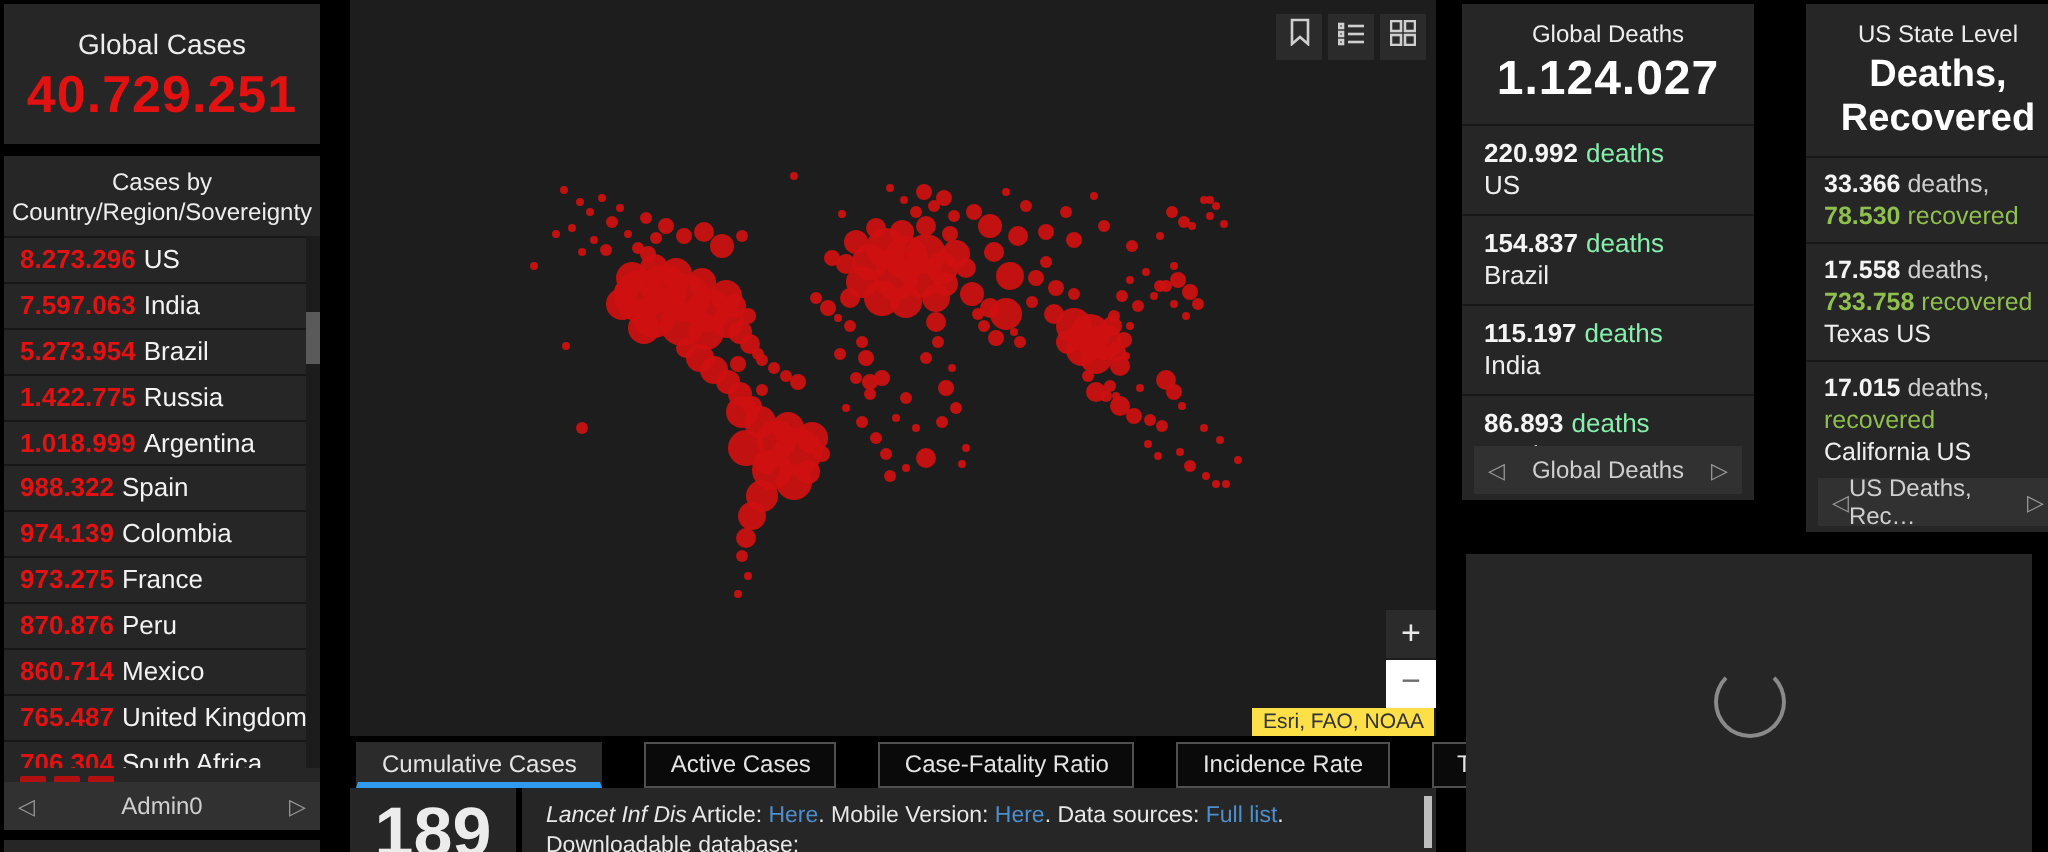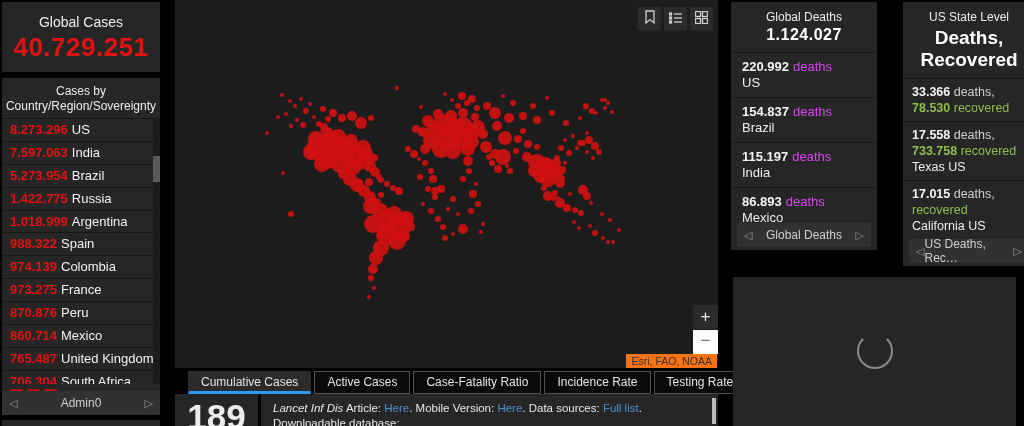--- a/index.html
+++ b/index.html
@@ -28,45 +28,45 @@
 
   
   #map-panel { left:175px; top:0; width:543px; height:368px; background:#1d1d1d; overflow:hidden; }
   #map-svg { position:absolute; inset:0; }
   #map-toolbar { position:absolute; top:7px; right:5px; display:flex; gap:3px; }
   .tool-btn { width:23px; height:23px; background:#2b2b2b; display:flex; align-items:center; justify-content:center; cursor:pointer; }
   .tool-btn svg { stroke:#cfcfcf; fill:none; stroke-width:1.3; }
   #zoom-controls { position:absolute; right:0px; bottom:14px; width:25px; }
   #zoom-in { width:25px; height:24px; background:#2b2b2b; color:#e8e8e8; font-size:17px; text-align:center; line-height:24px; cursor:pointer; }
   #zoom-out { width:25px; height:24px; background:#ffffff; color:#6f6f6f; font-size:17px; text-align:center; line-height:22px; cursor:pointer; margin-top:1px; }
-  #map-attribution { position:absolute; right:1px; bottom:0; background:#f97316; color:#323232; font-size:10.5px; padding:1px 5px; }
+  #map-attribution { position:absolute; right:1px; bottom:0; background:#fde047; color:#323232; font-size:10.5px; padding:1px 5px; }
 
   
-  #tab-bar { position:absolute; left:188px; top:371px; display:flex; gap:3px; }
+  #tab-bar { position:absolute; left:178px; top:371px; display:flex; gap:21px; }
   .tab { font-size:12px; color:#e4e4e4; background:#0a0a0a; border:1px solid #4f4f4f; padding:3px 12px 4px; cursor:pointer; white-space:nowrap; }
   .tab.active { background:#2b2b2b; border:1px solid #2b2b2b; border-bottom:3px solid #2f9bf0; padding-bottom:2px; }
 
   
   #big-number-panel { left:175px; top:394px; width:83px; height:40px; text-align:center; }
   #big-number-panel .num { font-size:35px; font-weight:bold; color:#ececec; line-height:38px; margin-top:4px; }
   #info-panel { left:261px; top:394px; width:457px; height:40px; padding:7px 14px 0 12px; }
   #info-text { font-size:11.5px; line-height:15px; color:#e8e8e8; }
   #info-text .lnk { color:#4d8fcc; cursor:pointer; }
   #info-text .it { font-style:italic; }
   #info-scroll { position:absolute; right:2px; top:4px; width:4px; height:26px; background:#bdbdbd; }
 
   
   #deaths-panel { left:731px; top:2px; width:146px; height:248px; display:flex; flex-direction:column; }
   #deaths-panel .hdr { text-align:center; padding-top:8px; }
   #deaths-panel .ttl { font-size:12px; color:#ededed; }
-  #deaths-panel .val { font-size:16px; font-weight:bold; color:#fff; letter-spacing:.5px; margin:2px 0 8px; }
+  #deaths-panel .val { font-size:24px; font-weight:bold; color:#fff; letter-spacing:.5px; margin:2px 0 8px; }
   #deaths-list { flex:1; overflow:hidden; }
   .death-row { border-top:1px solid #171717; padding:6px 10px 6px 11px; font-size:13px; line-height:16px; }
   .death-row .num { color:#f4f4f4; font-weight:bold; }
-  .death-row .unit { color:#d946ef; margin-left:4px; }
+  .death-row .unit { color:#86efac; margin-left:4px; }
   .death-row .loc { color:#ededed; }
   #deaths-panel .pager, #states-panel .pager { margin:0 6px 3px; }
 
   #states-panel { left:884px; top:2px; width:132px; height:264px; display:flex; flex-direction:column;margin-left:19px; }
   #states-panel .hdr { text-align:center; padding:8px 2px 7px; }
   #states-panel .t1 { font-size:12px; color:#ededed; }
   #states-panel .t2 { font-size:19px; font-weight:bold; color:#fff; margin-top:3px; }
   #states-list { flex:1; overflow:hidden; }
   .state-row { border-top:1px solid #171717; padding:5px 8px 5px 9px; font-size:12.5px; line-height:16px; }
   .state-row .dn { color:#f4f4f4; font-weight:bold; }

